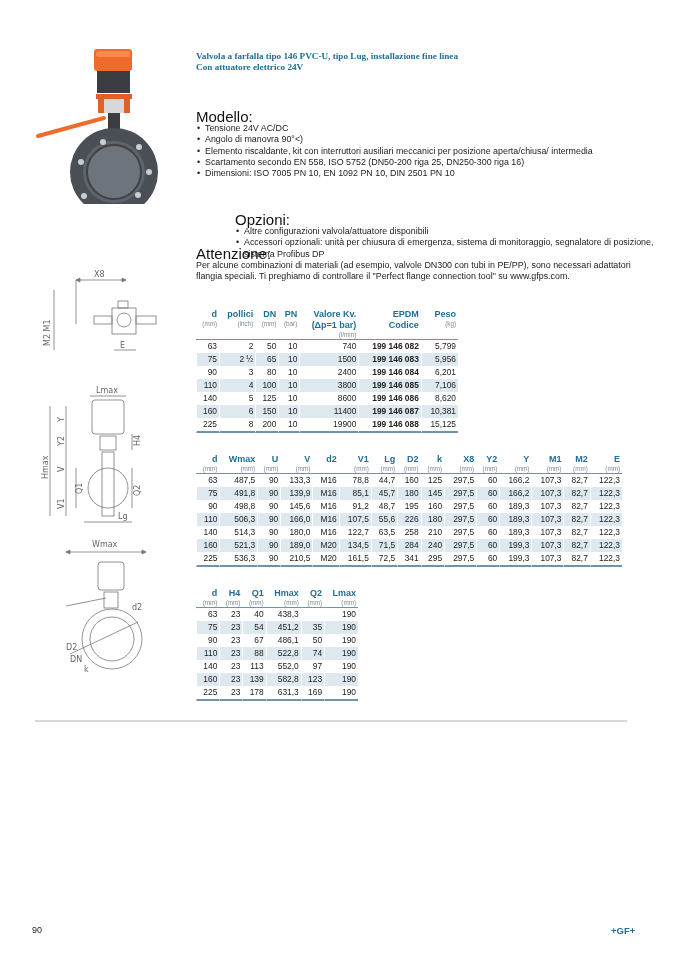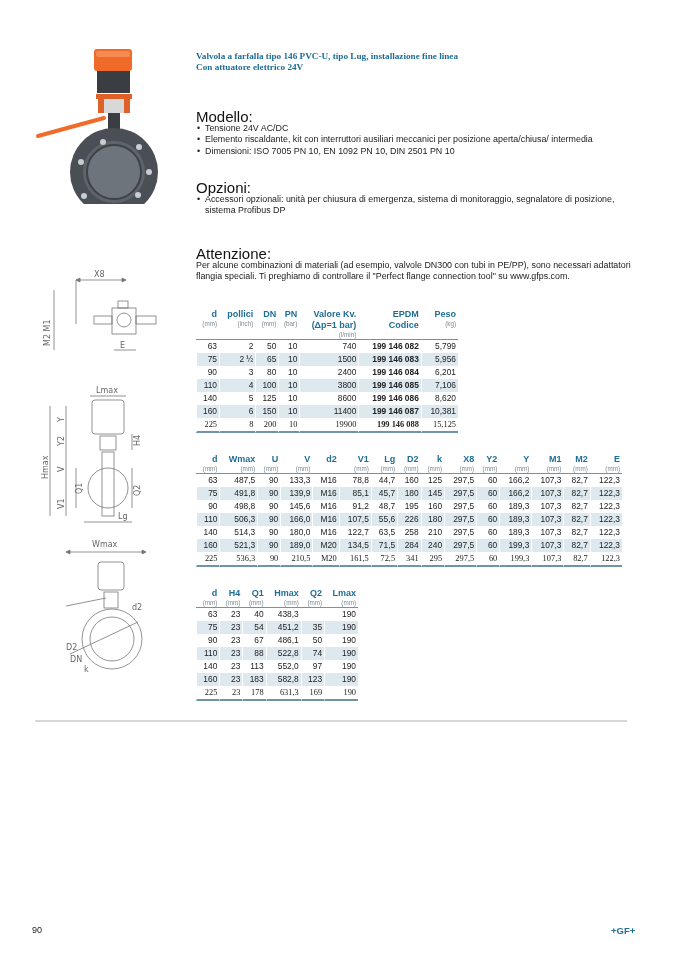--- a/index.html
+++ b/index.html
@@ -13,21 +13,21 @@
   .section li { position: relative; padding-left: 9px; }
   .section li::before { content: "\2022"; position: absolute; left: 1px; top: 0; font-size: 9px; }
   .section p { }
 
   table.spec { position: absolute; border-collapse: separate; border-spacing: 0; font-size: 8.4px; color: #222; }
   table.spec th { font-weight: bold; color: #1f6e95; text-align: right; padding: 0 2px; vertical-align: top; font-size: 9px; line-height: 11px; white-space: nowrap; }
   table.spec th .unit { display: block; font-weight: normal; color: #7d8c96; font-size: 6.3px; line-height: 8px; }
   table.spec thead tr:last-child th { border-bottom: 1.5px solid #6f93a8; }
   table.spec td { text-align: right; padding: 0 2px; height: 13px; line-height: 13px; white-space: nowrap; border-left: 1px solid #fff; }
   table.spec tbody tr:nth-child(even) td { background: #dde8ef; }
-  table.spec tbody tr:last-child td { border-bottom: 2.5px solid #6f93a8; font-family: Liberation Serif, serif; }
+  table.spec tbody tr:last-child td { border-bottom: 2.5px solid #6f93a8; }
   table.spec td.bold { font-weight: bold; }
 
   .figure { position: absolute; }
   .hr { position: absolute; left: 35px; top: 720px; width: 592px; height: 1.5px; background: #d7d7d7; }
   .page-num { position: absolute; left: 32px; top: 925px; font-size: 9px; color: #222; }
   .logo { position: absolute; left: 595px; top: 925px; font-size: 9.5px; font-weight: bold; color: #1f6e95; margin-left: 16px; }
   .dim-label { font-family: "DejaVu Sans", sans-serif; font-size: 8px; fill: #666; }
 </style>
 </head>
 <body>
@@ -128,28 +128,31 @@
 
 <div class="title-block">
   <div>Valvola a farfalla tipo 146 PVC-U, tipo Lug, installazione fine linea</div>
   <div>Con attuatore elettrico 24V</div>
 </div>
 
 <div class="section" style="top:111px;">
   <h4>Modello:</h4>
   <ul>
     <li>Tensione 24V AC/DC</li>
+    <li>Angolo di manovra 90°&lt;)</li>
     <li>Elemento riscaldante, kit con interruttori ausiliari meccanici per posizione aperta/chiusa/ intermedia</li>
+    <li>Scartamento secondo EN 558, ISO 5752 (DN50-200 riga 25, DN250-300 riga 16)</li>
     <li>Dimensioni: ISO 7005 PN 10, EN 1092 PN 10, DIN 2501 PN 10</li>
   </ul>
 </div>
 
-<div class="section" style="top:182px;">
+<div class="section" style="top:214px;margin-left:39px;">
   <h4>Opzioni:</h4>
   <ul>
+    <li>Altre configurazioni valvola/attuatore disponibili</li>
     <li>Accessori opzionali: unità per chiusura di emergenza, sistema di monitoraggio, segnalatore di posizione, sistema Profibus DP</li>
   </ul>
 </div>
 
 <div class="section" style="top:248px;">
   <h4>Attenzione:</h4>
   <p>Per alcune combinazioni di materiali (ad esempio, valvole DN300 con tubi in PE/PP), sono necessari adattatori flangia speciali. Ti preghiamo di controllare il "Perfect flange connection tool" su www.gfps.com.</p>
 </div>
 
 <table class="spec" style="left:196px; top:309px; width:262px;">
@@ -429,21 +432,21 @@
         <td>140</td>
         <td>23</td>
         <td>113</td>
         <td>552,0</td>
         <td>97</td>
         <td>190</td>
       </tr>
       <tr>
         <td>160</td>
         <td>23</td>
-        <td>183</td>
+        <td>139</td>
         <td>582,8</td>
         <td>123</td>
         <td>190</td>
       </tr>
       <tr>
         <td>225</td>
         <td>23</td>
         <td>178</td>
         <td>631,3</td>
         <td>169</td>

